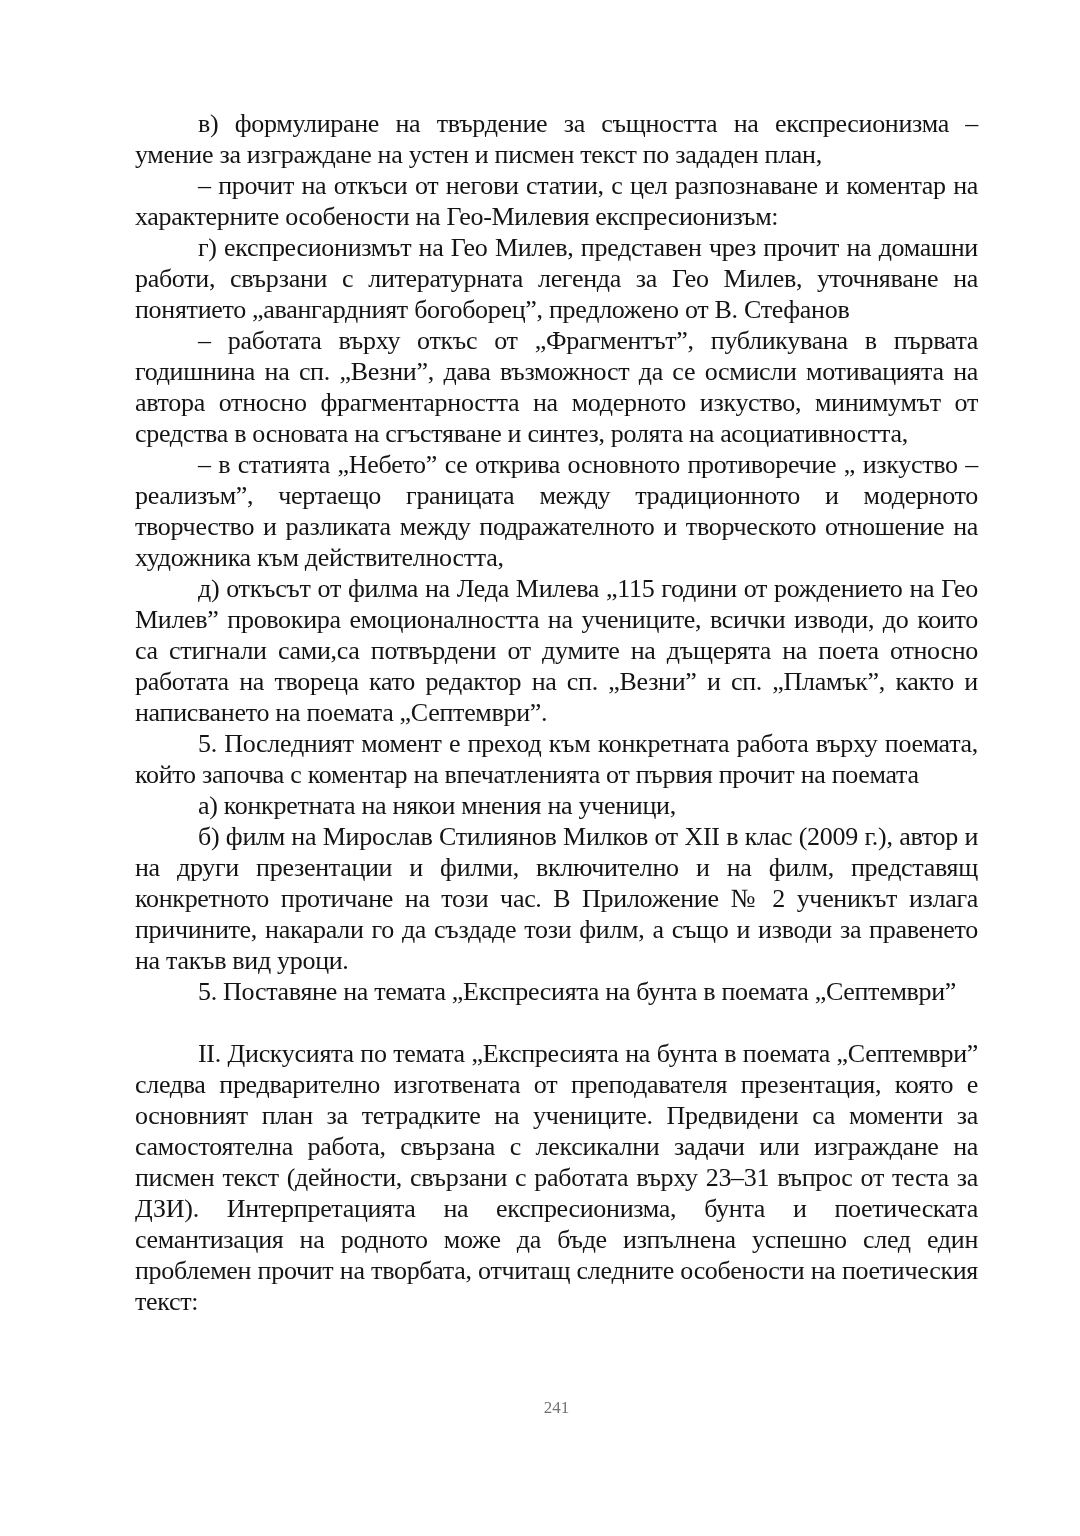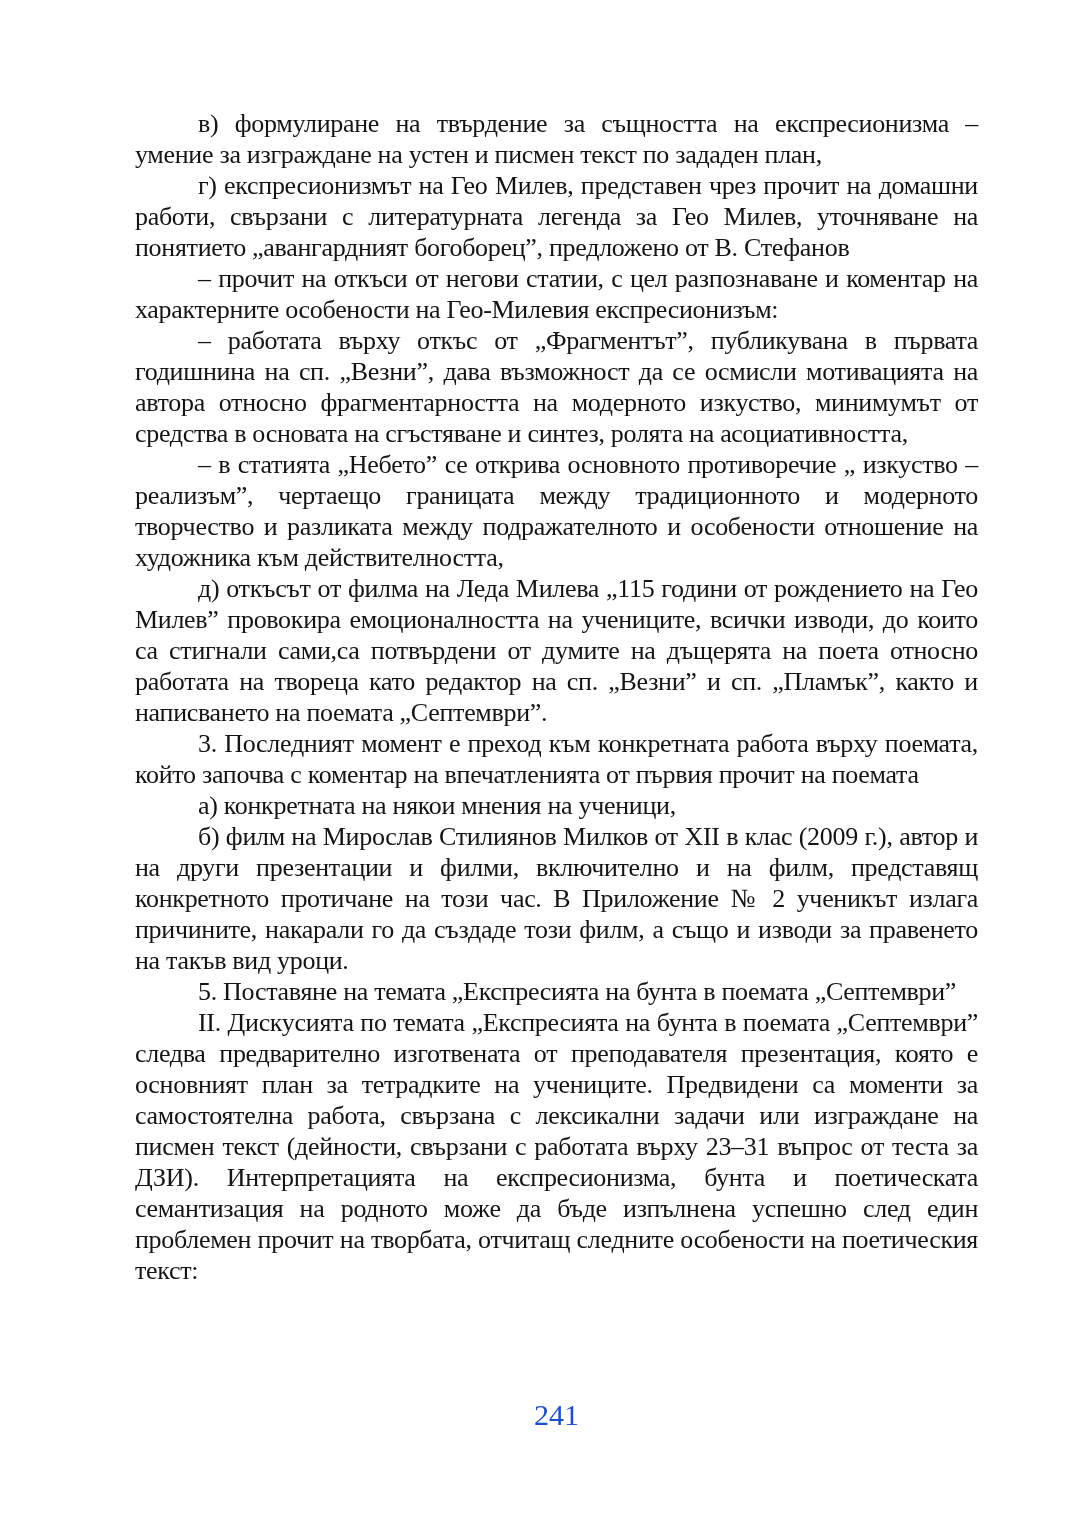--- a/index.html
+++ b/index.html
@@ -25,45 +25,46 @@
     font-size: 26px;
     line-height: 31px;
     text-align: justify;
     letter-spacing: -0.3px;
   }
   .text-block p {
     margin: 0;
     text-indent: 63px;
   }
   .text-block p.space-before {
+    margin-top: 31px;
   }
   .text-block .bold {
     font-weight: normal;
   }
   .page-number {
     position: absolute;
     left: 135px;
     top: 1398px;
     width: 843px;
     text-align: center;
-    font-size: 30px;
-    color: #1d4ed8;
+    font-size: 17px;
+    color: #737373;
   }
 </style>
 </head>
 <body>
 
 <div class="page">
   <div class="text-block">
       <p><span>в) формулиране на твърдение за същността на експресионизма – умение за изграждане на устен и писмен текст по зададен план,</span></p>
+      <p><span>– прочит на откъси от негови статии, с цел разпознаване и коментар на характерните особености на Гео-Милевия експресионизъм:</span></p>
       <p><span>г) експресионизмът на Гео Милев, представен чрез прочит на домашни работи, свързани с литературната легенда за Гео Милев, уточняване на понятието „авангардният богоборец”, предложено от В. Стефанов</span></p>
-      <p><span>– прочит на откъси от негови статии, с цел разпознаване и коментар на характерните особености на Гео-Милевия експресионизъм:</span></p>
       <p><span>– работата върху откъс от „Фрагментът”, публикувана в първата годишнина на сп. „Везни”, дава възможност да се осмисли мотивацията на автора относно фрагментарността на модерното изкуство, минимумът от средства в основата на сгъстяване и синтез, ролята на асоциативността,</span></p>
-      <p><span>– в статията „Небето” се открива основното противоречие „ изкуство – реализъм”, чертаещо границата между традиционното и модерното творчество и разликата между подражателното и особености отношение на художника към действителността,</span></p>
+      <p><span>– в статията „Небето” се открива основното противоречие „ изкуство – реализъм”, чертаещо границата между традиционното и модерното творчество и разликата между подражателното и творческото отношение на художника към действителността,</span></p>
       <p><span>д)  откъсът от филма на Леда Милева „115 години от рождението на Гео Милев” провокира емоционалността на учениците, всички изводи, до които са стигнали сами,са потвърдени от думите на  дъщерята на поета относно работата на твореца като редактор на сп. „Везни” и сп. „Пламък”, както и написването на поемата „Септември”.</span></p>
-      <p><span>3. Последният момент е преход към конкретната работа върху  поемата, който започва с коментар на впечатленията от първия прочит на поемата</span></p>
+      <p><span>5. Последният момент е преход към конкретната работа върху  поемата, който започва с коментар на впечатленията от първия прочит на поемата</span></p>
       <p><span>а) конкретната на някои мнения на ученици,</span></p>
       <p><span>б)  филм на Мирослав Стилиянов Милков от XII в клас (2009 г.), автор и на други презентации и филми, включително и на филм, представящ конкретното протичане на този час. В </span><span class="bold">Приложение № 2</span><span> ученикът излага причините, накарали го да създаде този филм, а също и изводи за правенето на такъв вид уроци.</span></p>
       <p><span>5. Поставяне на темата „Експресията на бунта в поемата „Септември”</span></p>
       <p class="space-before"><span>II. Дискусията по темата „Експресията на бунта в  поемата „Септември” следва предварително изготвената от преподавателя презентация, която е основният план за тетрадките на учениците. Предвидени са моменти за самостоятелна работа, свързана с лексикални задачи или изграждане на писмен текст (дейности, свързани с работата върху 23–31 въпрос от теста за ДЗИ). Интерпретацията на експресионизма, бунта и поетическата семантизация на родното може да бъде изпълнена успешно след един проблемен прочит на творбата, отчитащ следните особености на поетическия текст:</span></p>
     </div>
   <div class="page-number">241</div>
 </div>
 
 </body></html>

